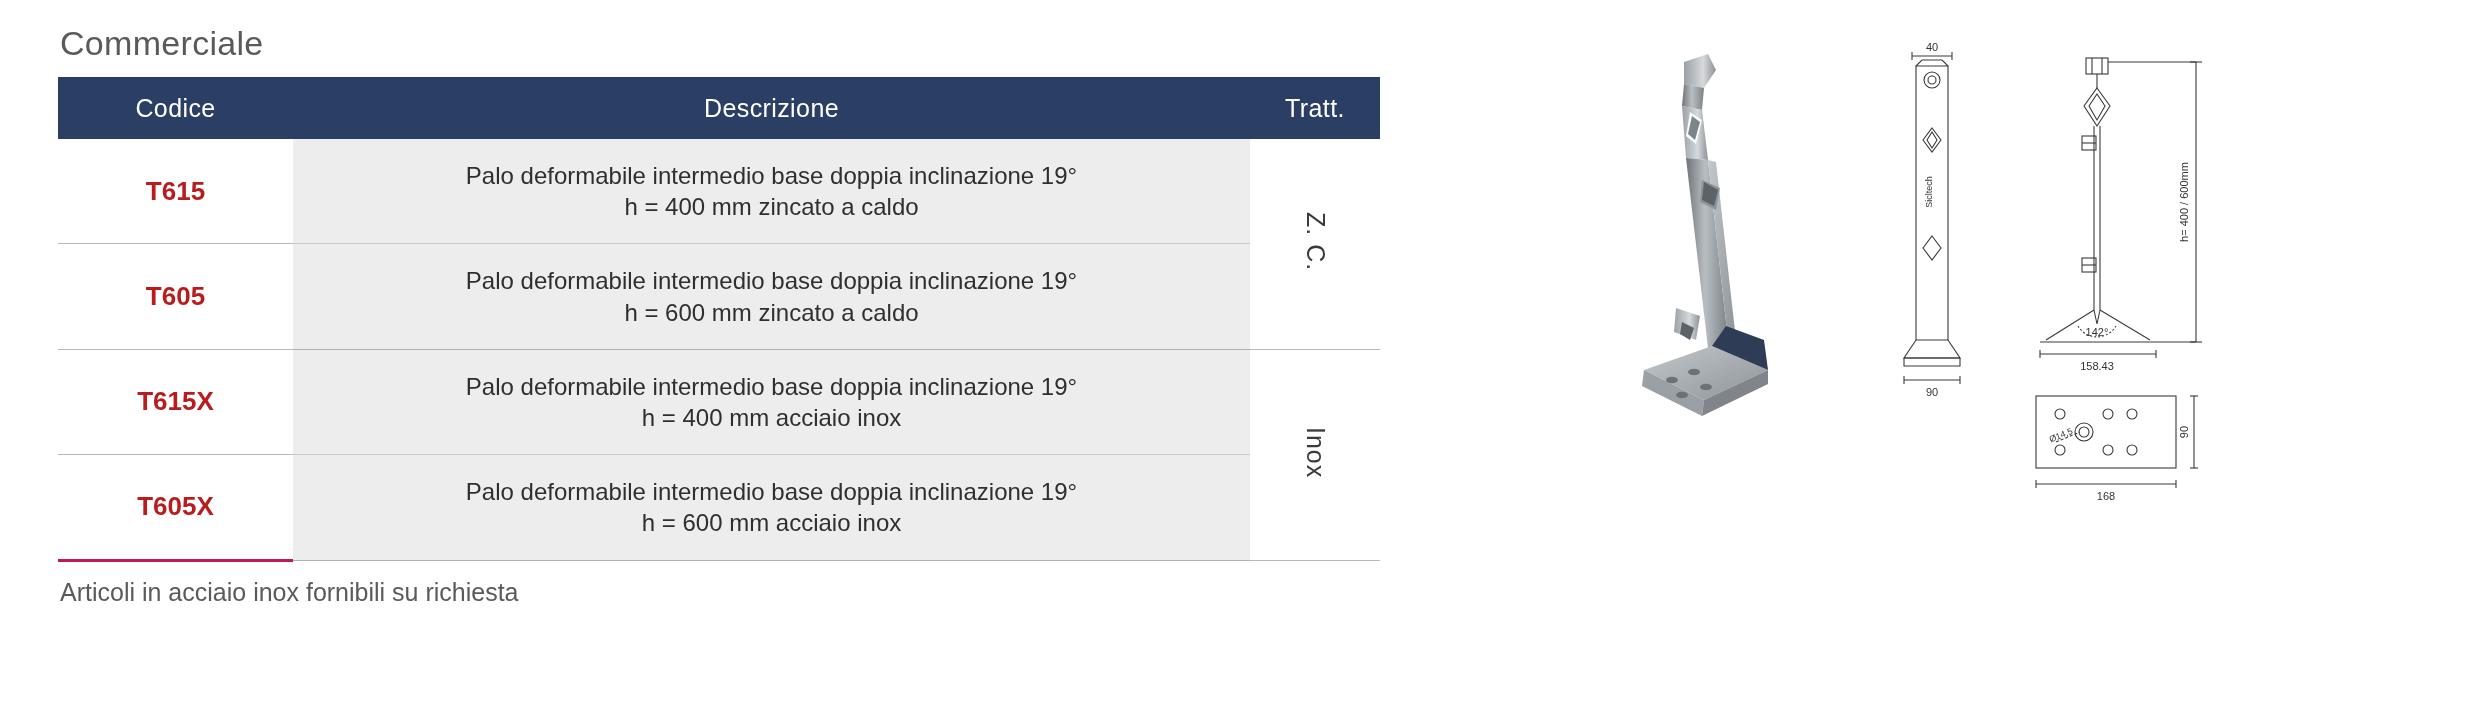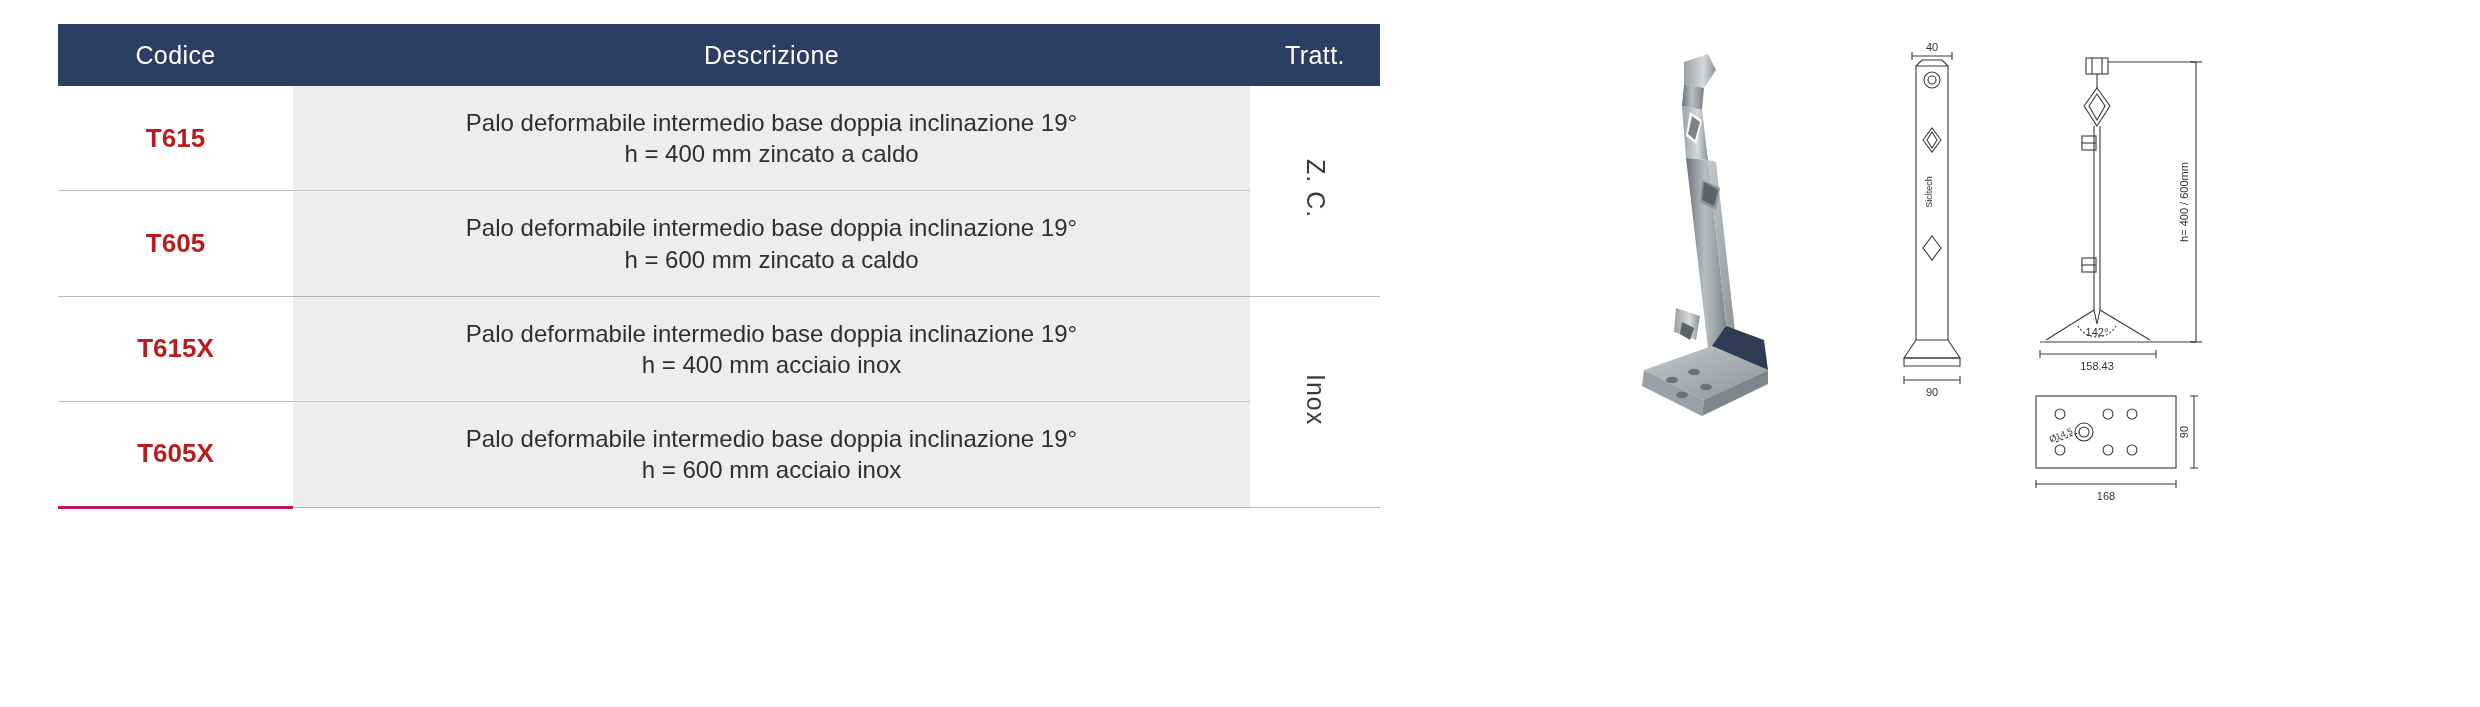--- a/index.html
+++ b/index.html
@@ -115,20 +115,21 @@
     fill: #333;
     font-family: "Liberation Sans", sans-serif;
   }
 </style>
 </head>
 <body>
 
 <div class="page">
 
   <div class="left-block">
+    <h1 class="section-title">Commerciale</h1>
 
     <table class="spec-table">
       <colgroup>
         <col class="c-code">
           <col class="c-desc">
           <col class="c-tratt">
       </colgroup>
       <thead>
         <tr>
           <th>Codice</th>
@@ -167,20 +168,21 @@
         <tr class="last-row group-end">
           <td class="code-cell">T605X</td>
           <td class="desc-cell">
             <span>Palo deformabile intermedio base doppia inclinazione 19°</span><br>
             <span>h = 600 mm acciaio inox</span>
           </td>
         </tr>
       </tbody>
     </table>
 
+    <p class="footnote">Articoli in acciaio inox fornibili su richiesta</p>
   </div>
 
   <div class="right-block">
     <svg width="880" height="640" viewBox="0 0 880 640">
 
       <g>
         <defs>
           <linearGradient id="steelA" x1="0" y1="0" x2="1" y2="0">
             <stop offset="0%" stop-color="#6e7479"></stop>
             <stop offset="45%" stop-color="#b9bec2"></stop>

